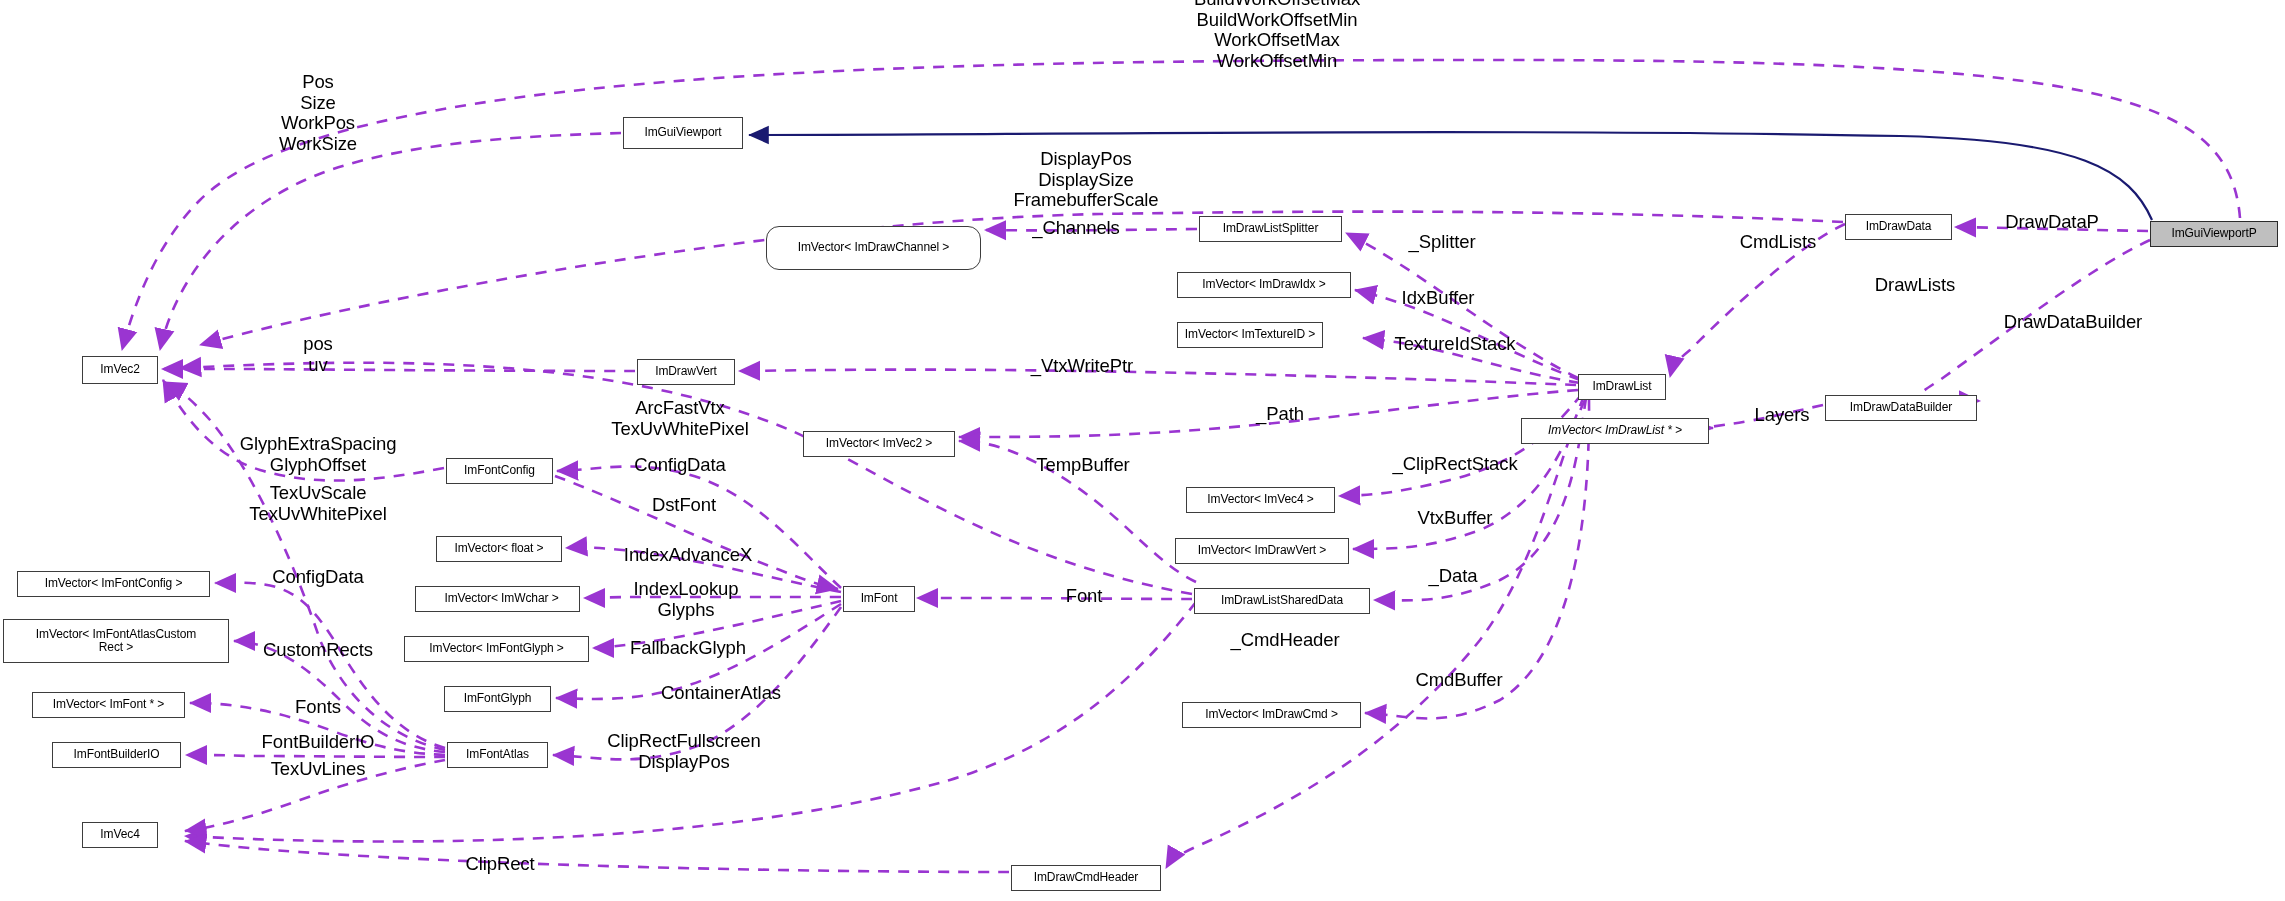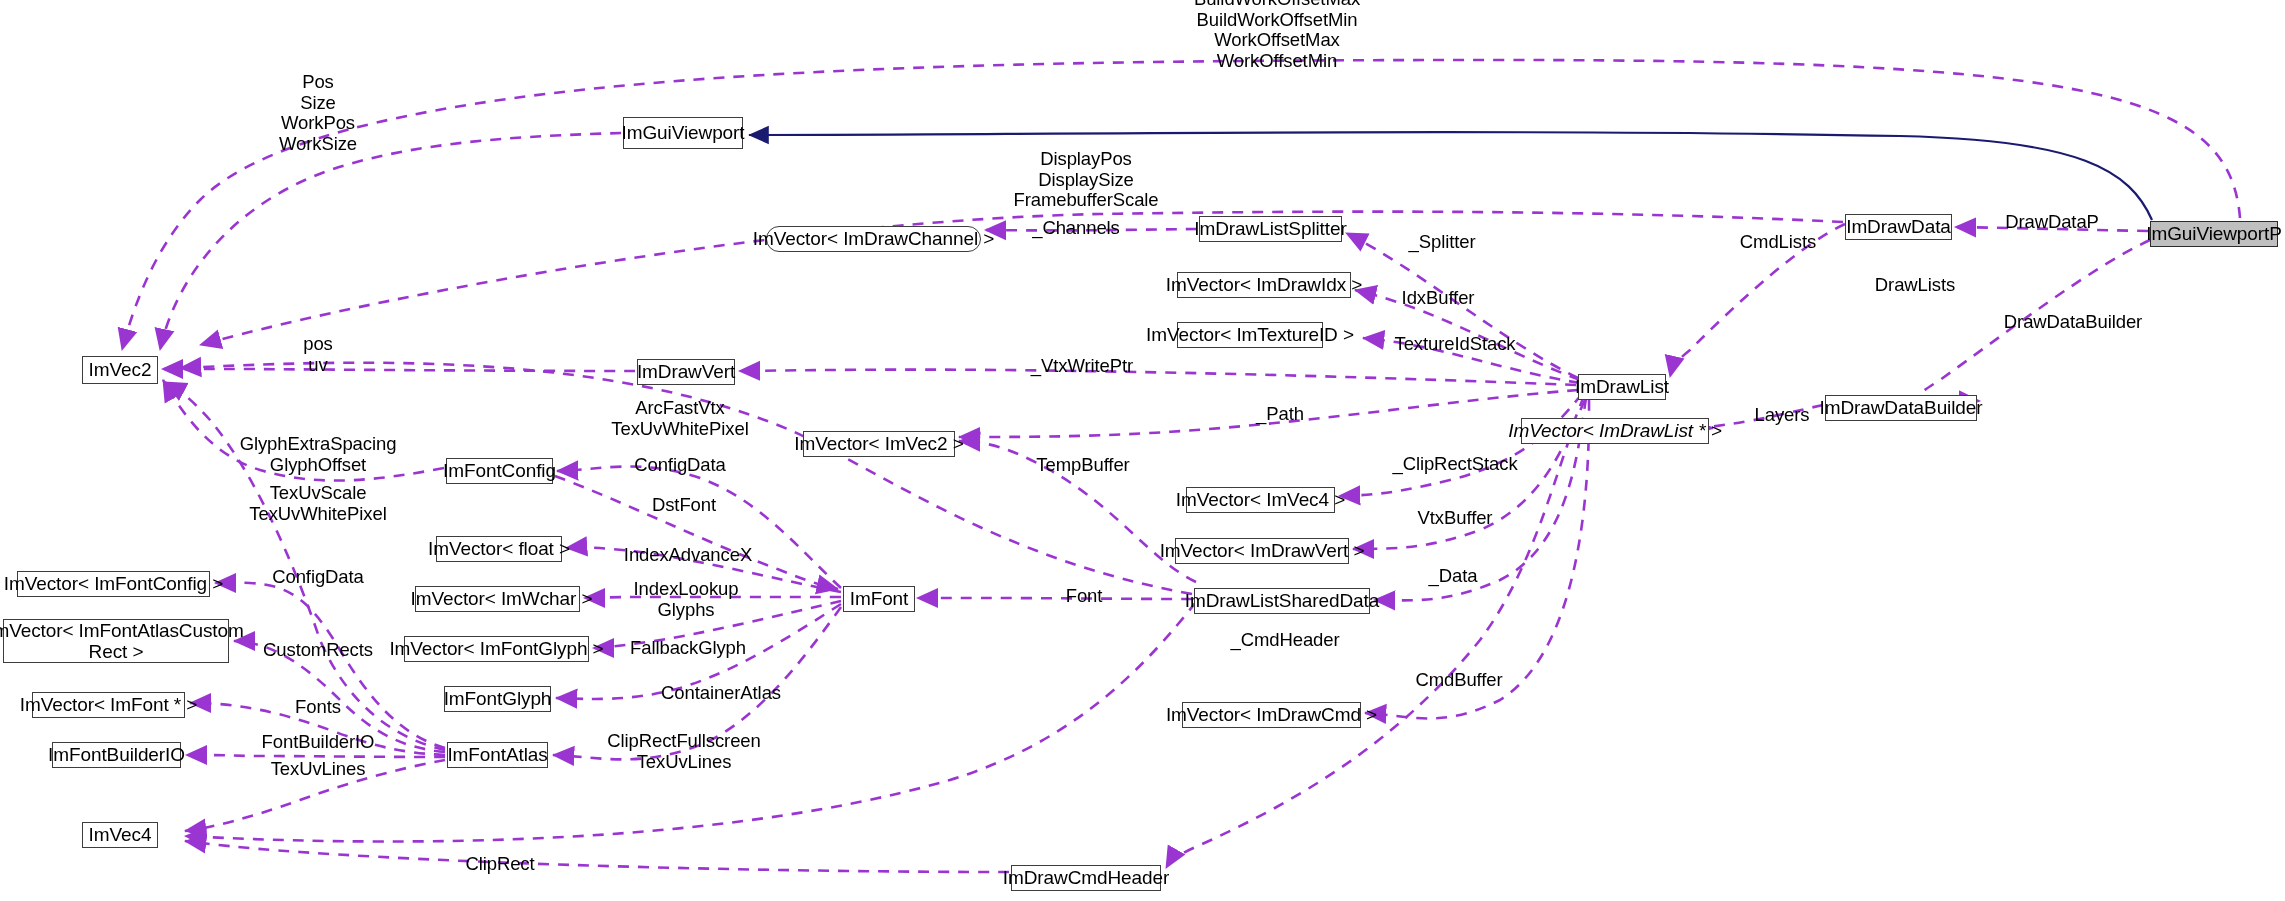--- a/index.html
+++ b/index.html
@@ -21,21 +21,21 @@
     top: 0;
     width: 2285px;
     height: 901px;
   }
   .node {
     position: absolute;
     box-sizing: border-box;
     border: 1.4px solid #3d3d3d;
     background: #ffffff;
     color: #000000;
-    font-size: 19px;
+    font-size: 12px;
     line-height: 1.12;
     display: flex;
     align-items: center;
     justify-content: center;
     text-align: center;
     white-space: pre;
     letter-spacing: -0.1px;
     z-index: 5;
   }
   .node.highlight {
@@ -154,21 +154,21 @@
     </g>
   </svg>
 
   <div id="nodes-layer">
       <div class="node highlight" style="left: 2150px; top: 221px; width: 128px; height: 26px;">ImGuiViewportP</div>
       <div class="node" style="left: 623px; top: 117px; width: 120px; height: 32px;">ImGuiViewport</div>
       <div class="node" style="left: 1845px; top: 214px; width: 107px; height: 26px;">ImDrawData</div>
       <div class="node" style="left: 1825px; top: 395px; width: 152px; height: 26px;">ImDrawDataBuilder</div>
       <div class="node" style="left: 1578px; top: 374px; width: 88px; height: 26px;">ImDrawList</div>
       <div class="node" style="left: 1199px; top: 216px; width: 143px; height: 26px;">ImDrawListSplitter</div>
-      <div class="node" style="left: 766px; top: 226px; width: 215px; height: 26px; border-radius: 13px;">ImVector&lt; ImDrawChannel &gt;</div>
+      <div class="node" style="left: 766px; top: 226px; width: 215px; height: 44px; border-radius: 13px;">ImVector&lt; ImDrawChannel &gt;</div>
       <div class="node" style="left: 1177px; top: 272px; width: 174px; height: 26px;">ImVector&lt; ImDrawIdx &gt;</div>
       <div class="node" style="left: 1177px; top: 322px; width: 146px; height: 26px;">ImVector&lt; ImTextureID &gt;</div>
       <div class="node" style="left: 1521px; top: 418px; width: 188px; height: 26px; font-style: italic;">ImVector&lt; ImDrawList * &gt;</div>
       <div class="node" style="left: 1186px; top: 487px; width: 149px; height: 26px;">ImVector&lt; ImVec4 &gt;</div>
       <div class="node" style="left: 1175px; top: 538px; width: 174px; height: 26px;">ImVector&lt; ImDrawVert &gt;</div>
       <div class="node" style="left: 1194px; top: 588px; width: 176px; height: 26px;">ImDrawListSharedData</div>
       <div class="node" style="left: 1182px; top: 702px; width: 179px; height: 26px;">ImVector&lt; ImDrawCmd &gt;</div>
       <div class="node" style="left: 1011px; top: 865px; width: 150px; height: 26px;">ImDrawCmdHeader</div>
       <div class="node" style="left: 82px; top: 356px; width: 76px; height: 28px;">ImVec2</div>
       <div class="node" style="left: 82px; top: 822px; width: 76px; height: 26px;">ImVec4</div>
@@ -230,18 +230,18 @@
       <div class="edge-label" style="left: 1084px; top: 596px;">Font</div>
       <div class="edge-label" style="left: 1453px; top: 576px;">_Data</div>
       <div class="edge-label" style="left: 318px; top: 650px;">CustomRects</div>
       <div class="edge-label" style="left: 688px; top: 648px;">FallbackGlyph</div>
       <div class="edge-label" style="left: 1285px; top: 640px;">_CmdHeader</div>
       <div class="edge-label" style="left: 684px; top: 693px; margin-left: 37px;">ContainerAtlas</div>
       <div class="edge-label" style="left: 318px; top: 707px;">Fonts</div>
       <div class="edge-label" style="left: 1459px; top: 680px;">CmdBuffer</div>
       <div class="edge-label" style="left: 318px; top: 742px;">FontBuilderIO</div>
       <div class="edge-label" style="left: 684px; top: 752px;">ClipRectFullscreen
-TexUvLines</div>
+DisplayPos</div>
       <div class="edge-label" style="left: 318px; top: 769px;">TexUvLines</div>
       <div class="edge-label" style="left: 500px; top: 864px;">ClipRect</div>
     </div>
 
 </div>
 
 </body></html>

